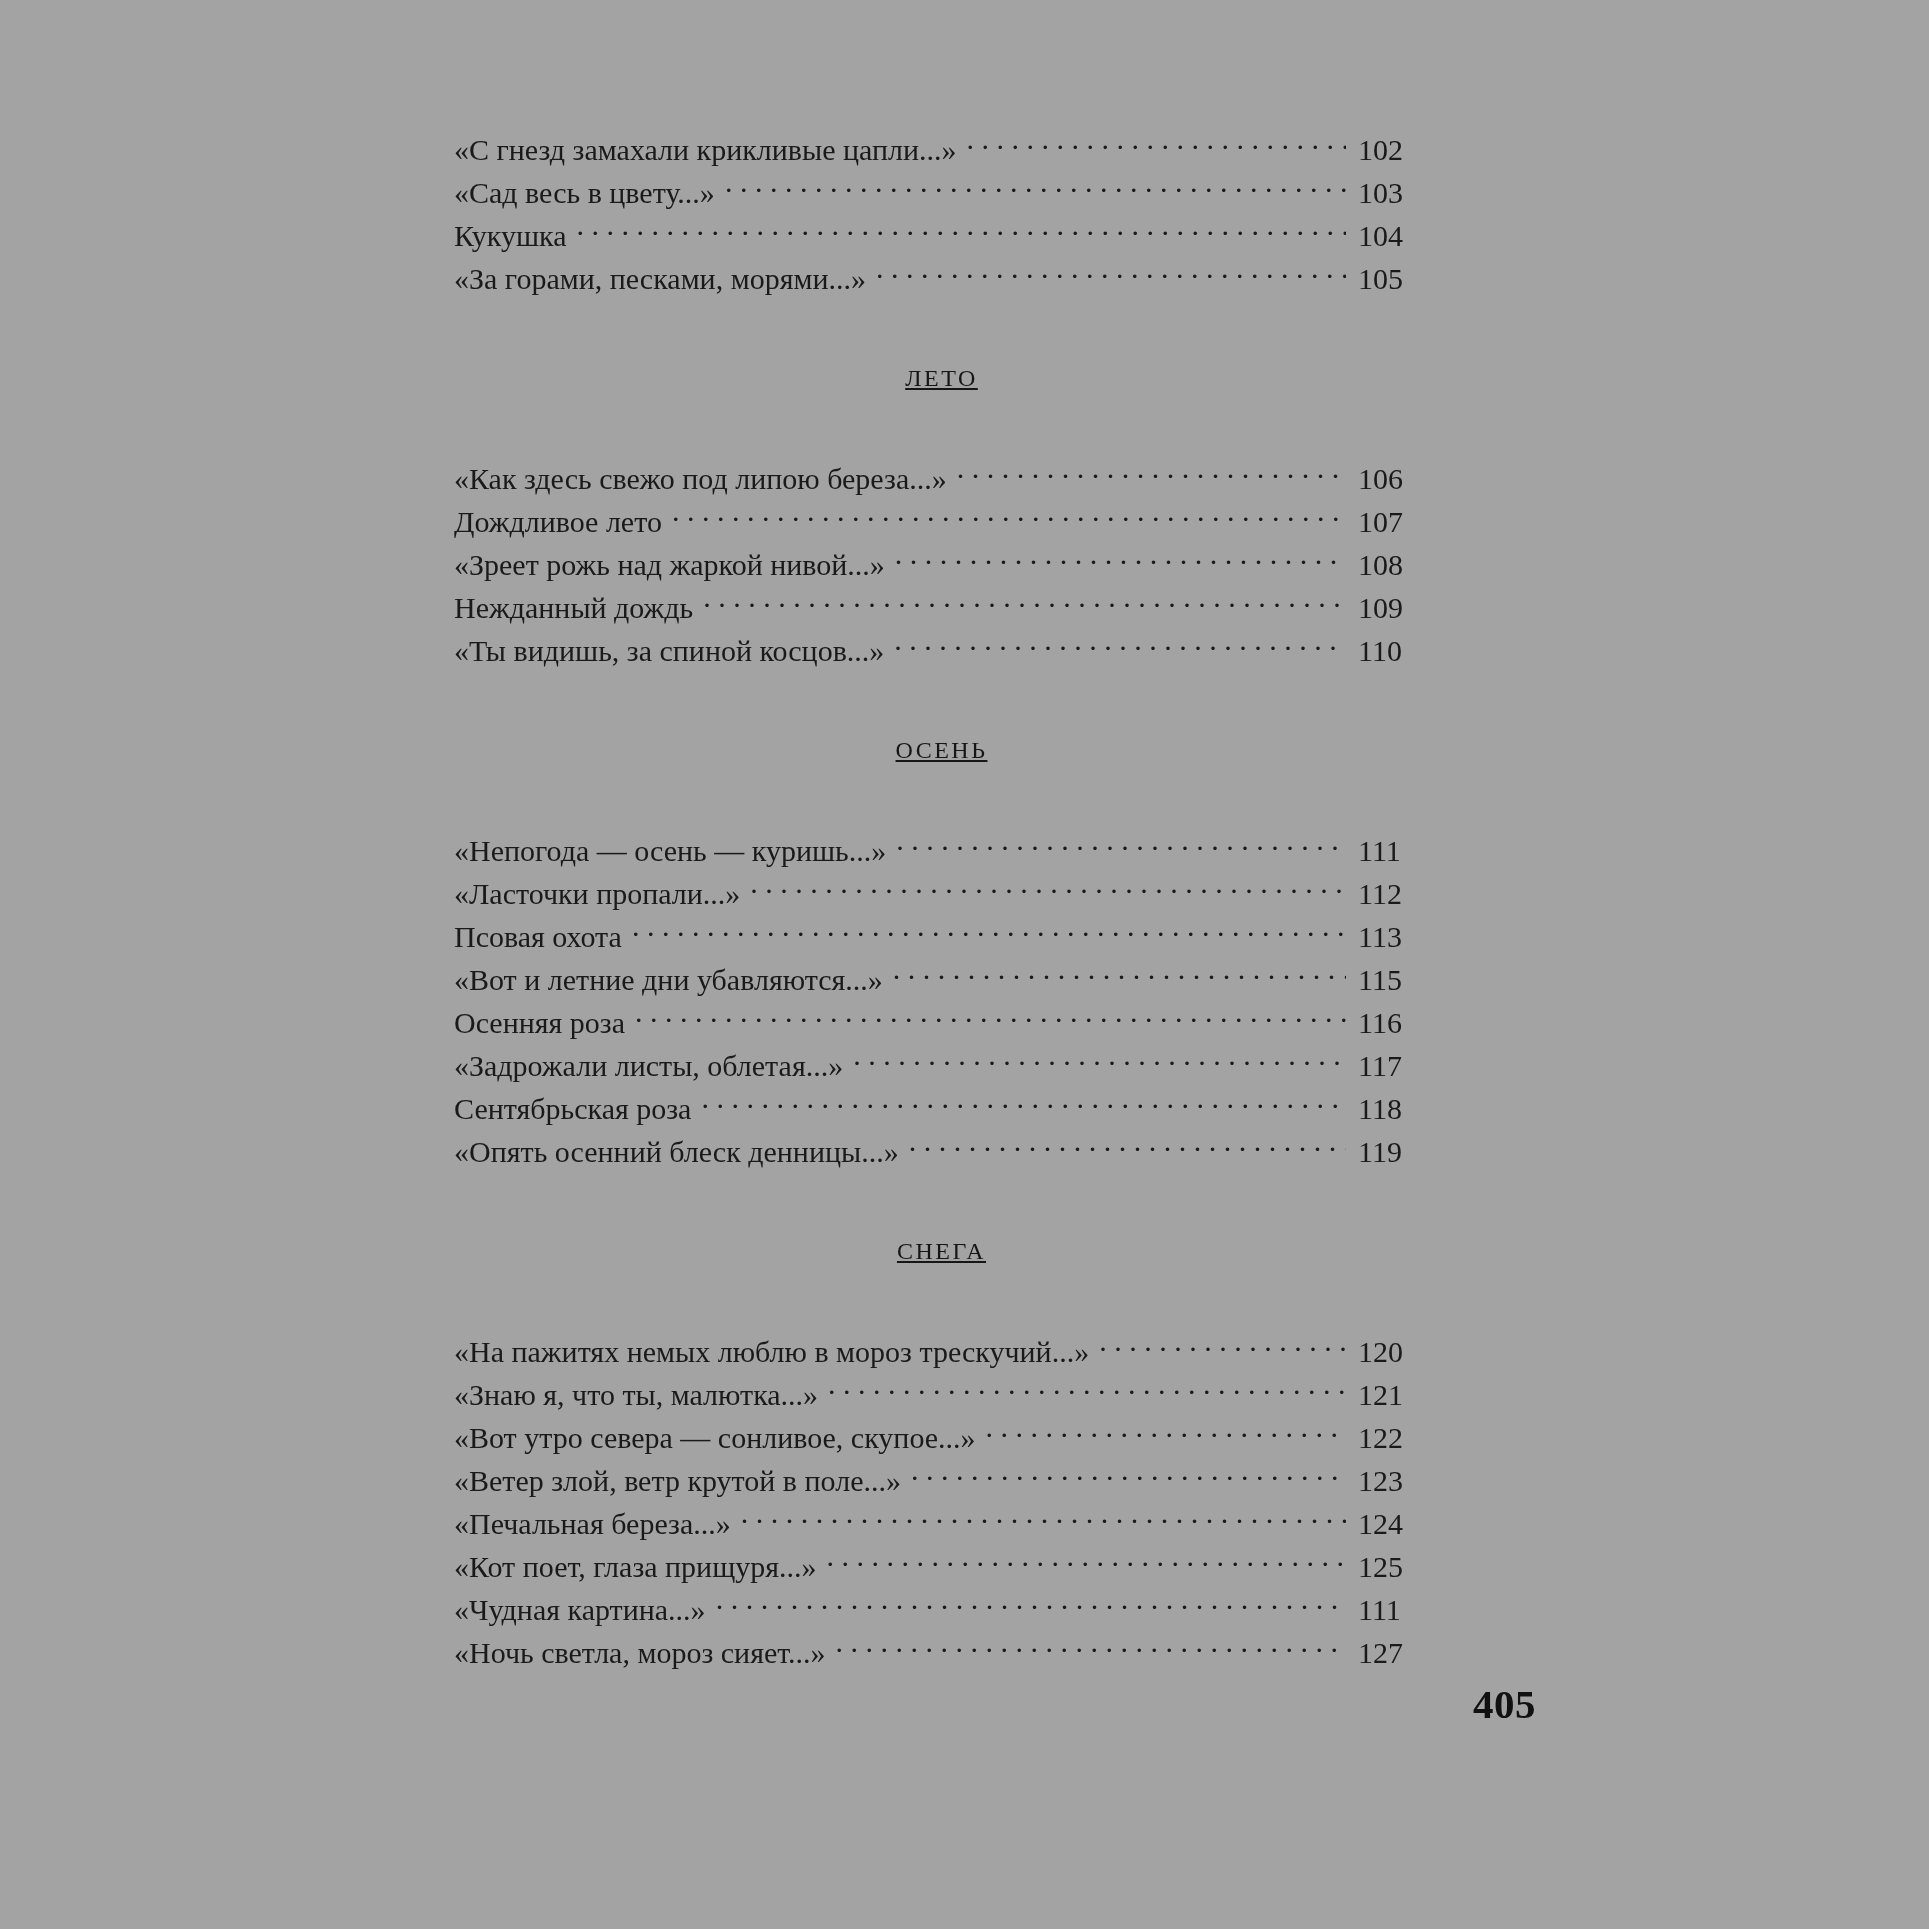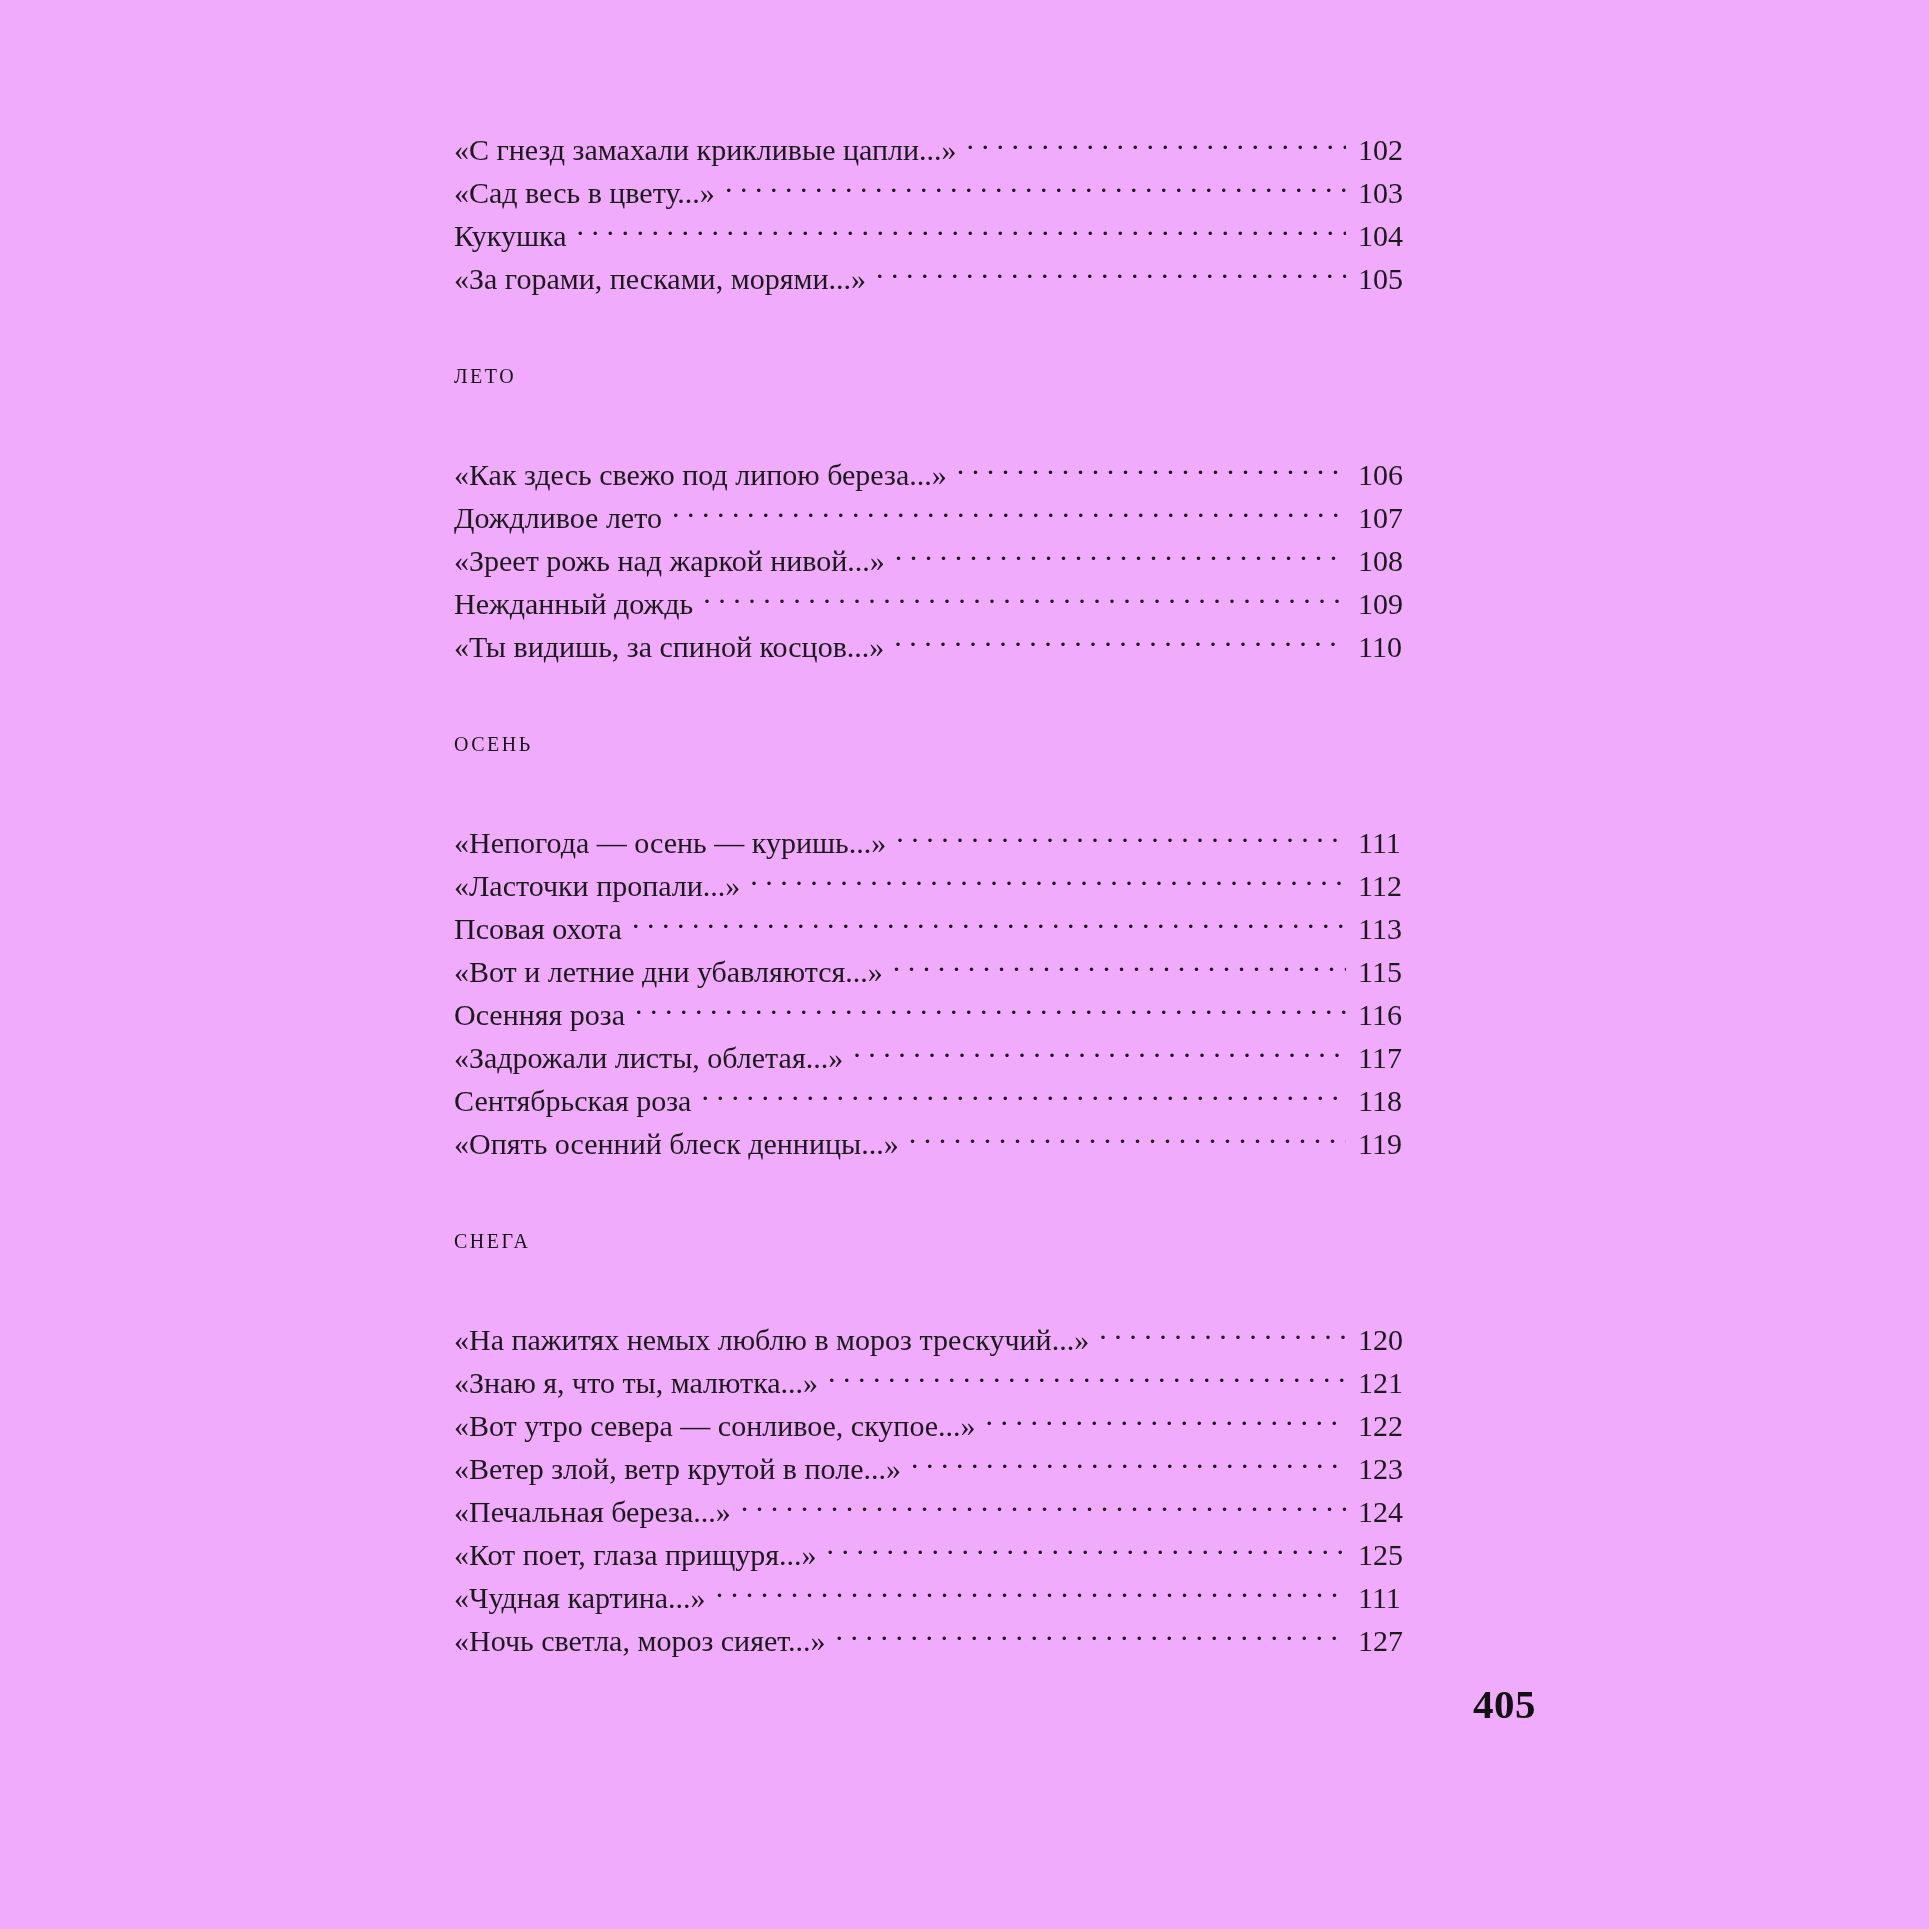--- a/index.html
+++ b/index.html
@@ -13,40 +13,41 @@
     font-family: "Liberation Serif", "DejaVu Serif", serif;
     color: #1a1a1a;
     -webkit-font-smoothing: antialiased;
   }
 
   .page {
     position: relative;
     width: 1930px;
     height: 1930px;
     box-sizing: border-box;
-    background: #f0abfc;
+    background: #a3a3a3;
   }
 
   
   .toc {
     position: absolute;
     left: 454px;
     top: 117px;
     width: 975px;
   }
 
   .toc-section { margin: 0; padding: 0; }
 
   .section-heading {
-    text-align: left;
-    font-size: 20px;
+    text-align: center;
+    font-size: 24px;
     letter-spacing: 2.5px;
     color: #161616;
     font-weight: 400;
     line-height: 1;
+    text-decoration: underline;
   }
 
   
   .gap-before-heading { height: 77px; }
   .gap-after-heading  { height: 56px; }
 
   .entry {
     display: flex;
     align-items: baseline;
     height: 43px;

